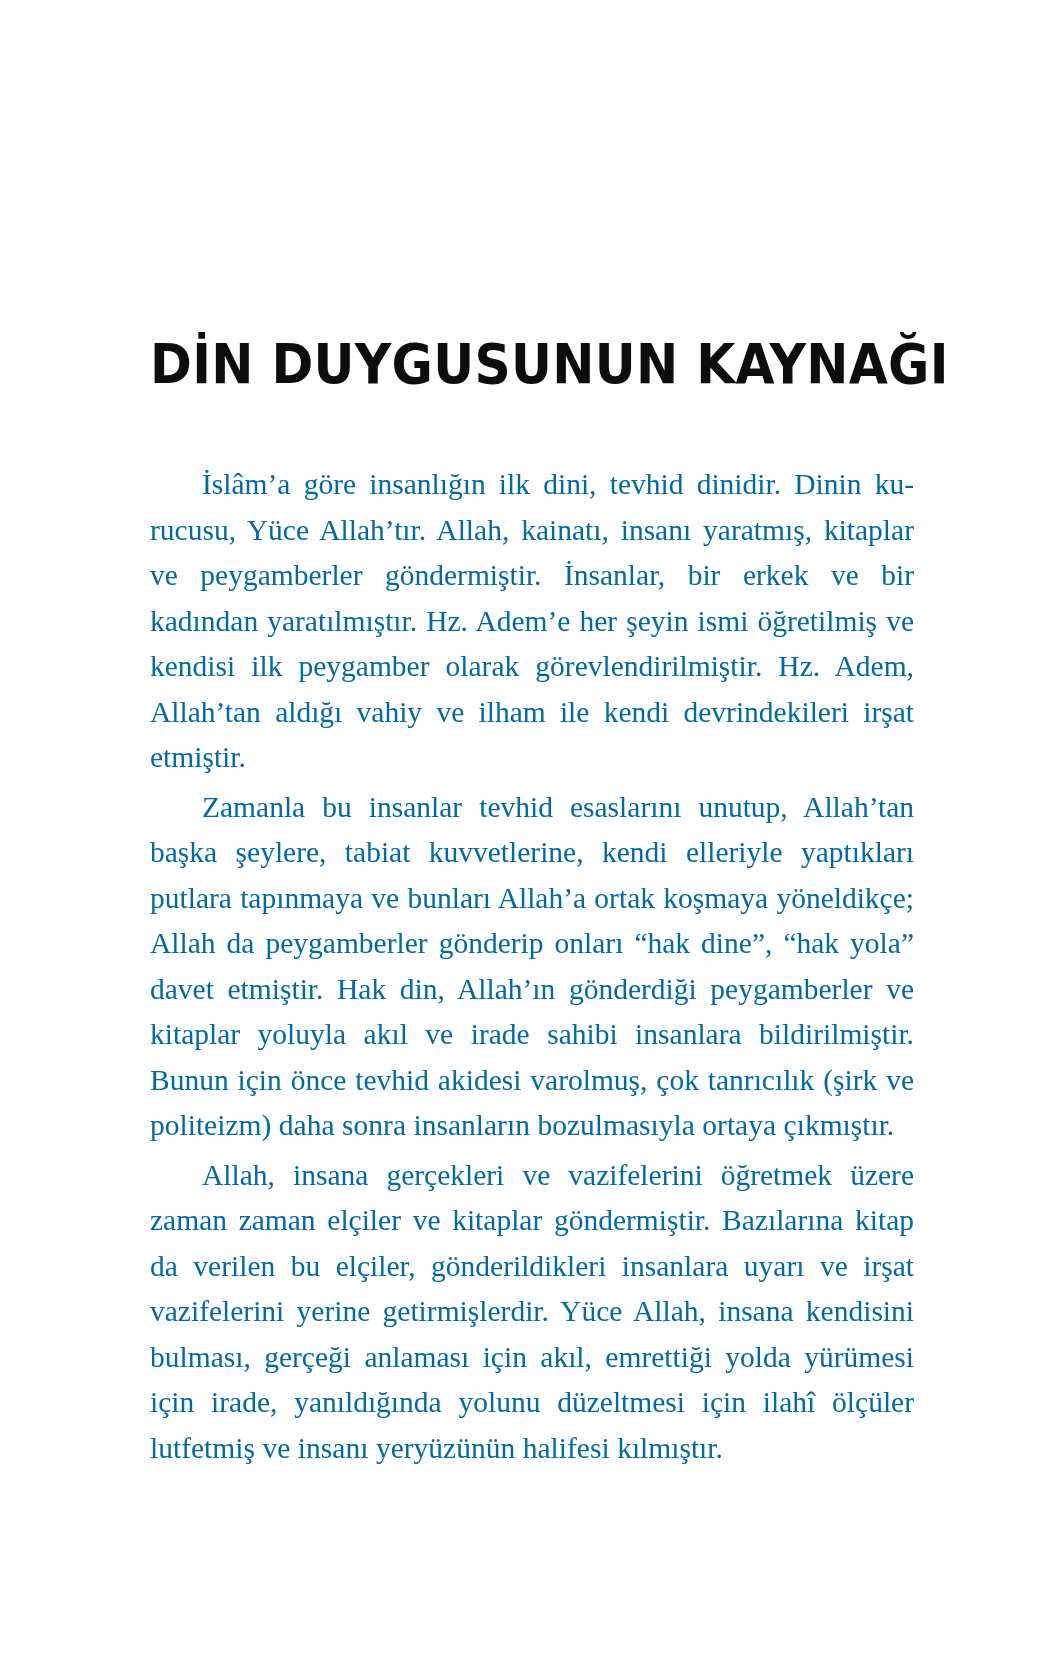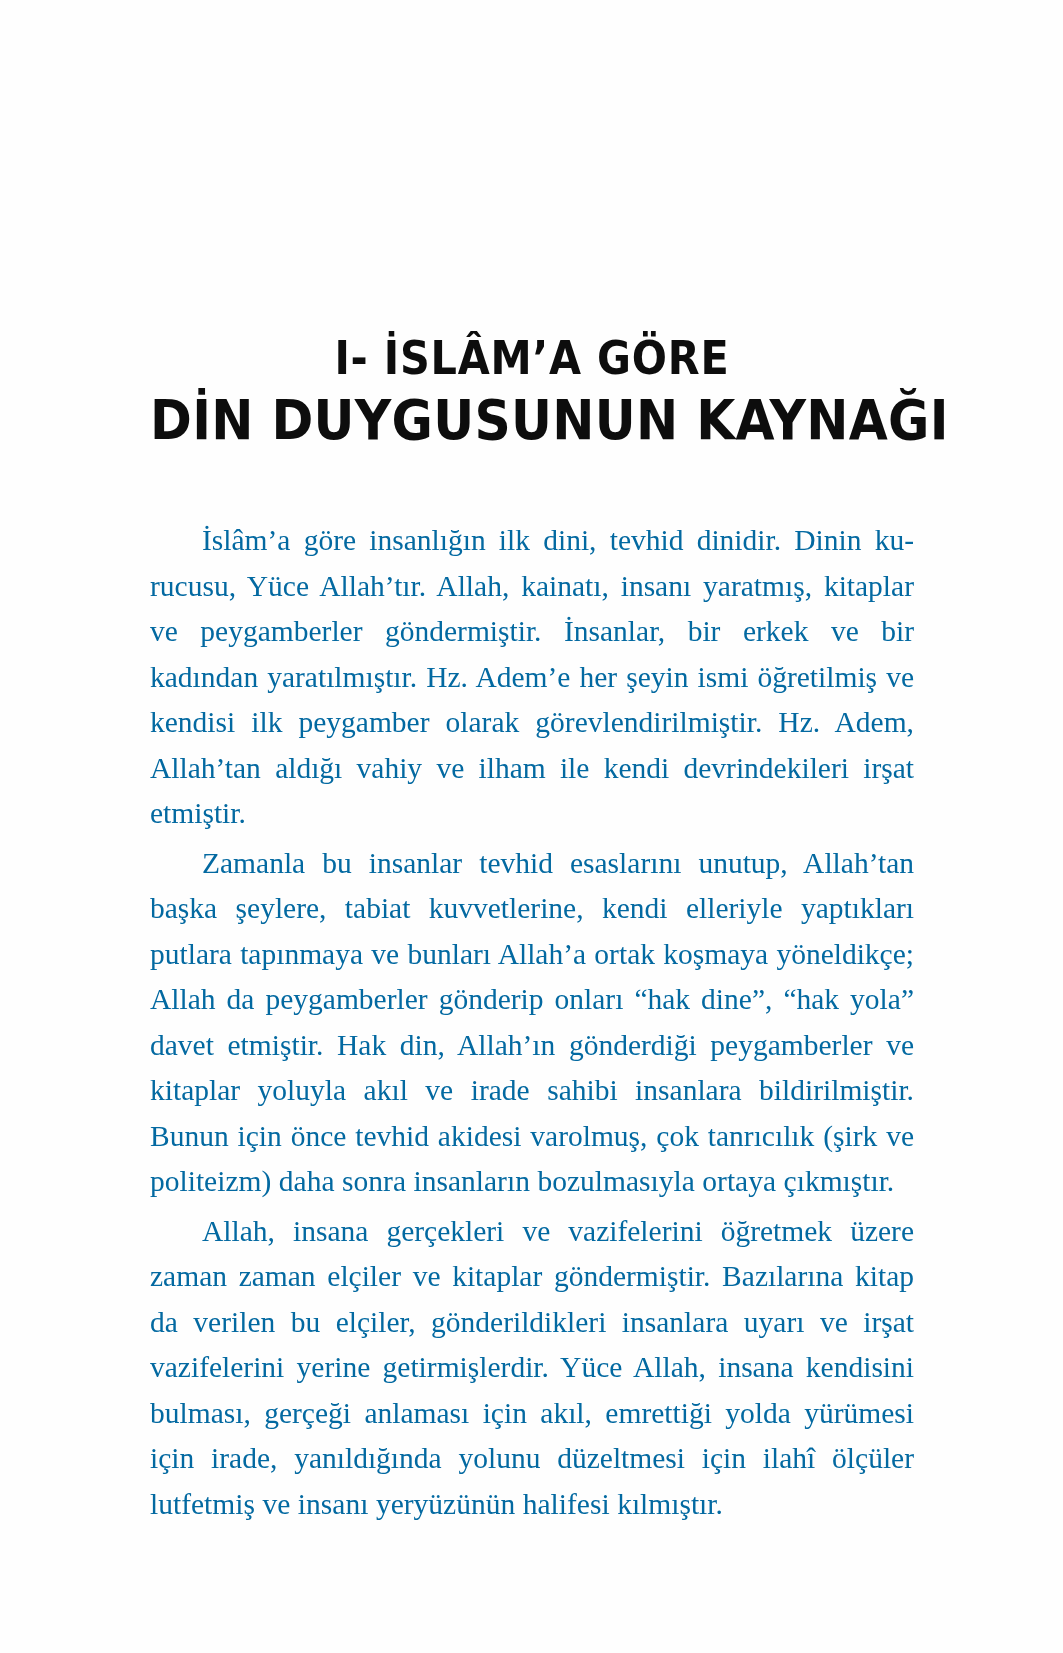--- a/index.html
+++ b/index.html
@@ -78,21 +78,20 @@
     margin-bottom: 0;
   }
 </style>
 </head>
 <body>
 
 <div class="page">
   <div class="content">
 
     <h1 class="chapter-title">
-      <span class="title-line title-line-1">I- İSLÂM’A GÖRE</span>
       <span class="title-line title-line-2">DİN DUYGUSUNUN KAYNAĞI</span>
     </h1>
 
     <div class="body-copy">
       <p class="body-paragraph">İslâm’a göre insanlığın ilk dini, tevhid dinidir. Dinin ku­rucusu, Yüce Allah’tır. Allah, kainatı, insanı yaratmış, kitap­lar ve peygamberler göndermiştir. İnsanlar, bir erkek ve bir kadından yaratılmıştır. Hz. Adem’e her şeyin ismi öğretil­miş ve kendisi ilk peygamber olarak görevlendirilmiştir. Hz. Adem, Allah’tan aldığı vahiy ve ilham ile kendi devrindeki­leri irşat etmiştir.</p>
       <p class="body-paragraph">Zamanla bu insanlar tevhid esaslarını unutup, Allah’tan başka şeylere, tabiat kuvvetlerine, kendi elleriyle yaptıkları putlara tapınmaya ve bunları Allah’a ortak koşmaya yönel­dikçe; Allah da peygamberler gönderip onları “hak dine”, “hak yola” davet etmiştir. Hak din, Allah’ın gönderdiği pey­gamberler ve kitaplar yoluyla akıl ve irade sahibi insanlara bildirilmiştir. Bunun için önce tevhid akidesi varolmuş, çok tanrıcılık (şirk ve politeizm) daha sonra insanların bozulma­sıyla ortaya çıkmıştır.</p>
       <p class="body-paragraph">Allah, insana gerçekleri ve vazifelerini öğretmek üzere zaman zaman elçiler ve kitaplar göndermiştir. Bazılarına kitap da verilen bu elçiler, gönderildikleri insanlara uyarı ve irşat vazifelerini yerine getirmişlerdir. Yüce Allah, insa­na kendisini bulması, gerçeği anlaması için akıl, emrettiği yolda yürümesi için irade, yanıldığında yolunu düzeltmesi için ilahî ölçüler lutfetmiş ve insanı yeryüzünün halifesi kıl­mıştır.</p>
     </div>
 
   </div>

